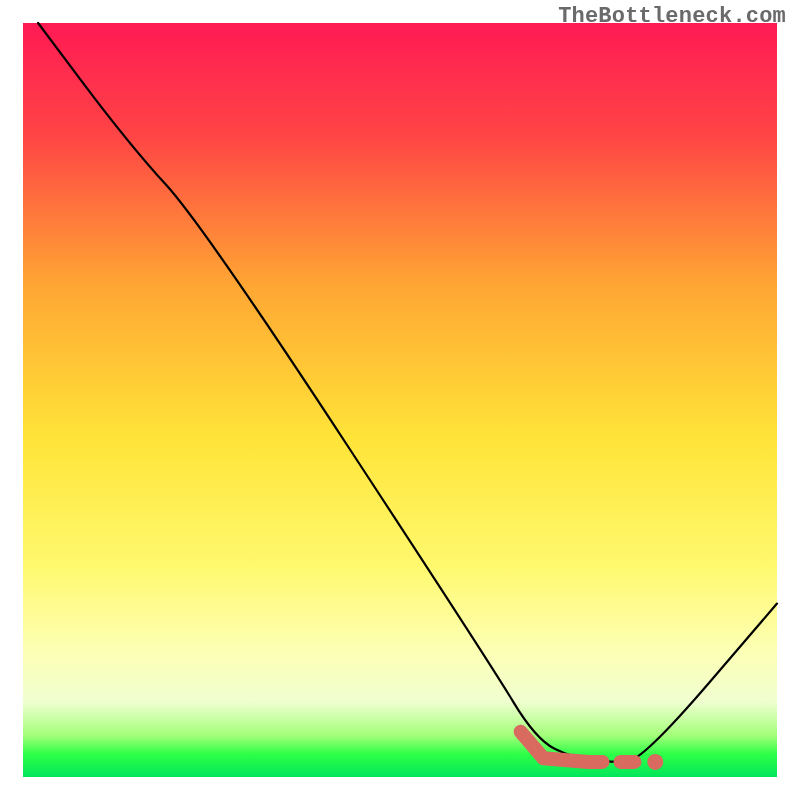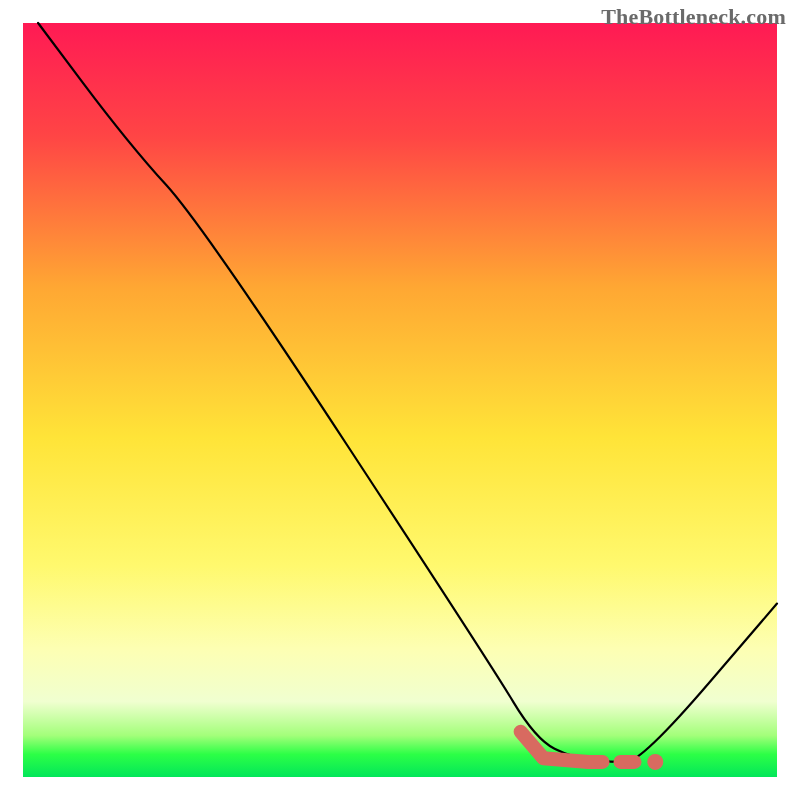--- a/index.html
+++ b/index.html
@@ -12,21 +12,21 @@
   .canvas {
     position: relative;
     width: 800px;
     height: 800px;
     background: #ffffff;
   }
   .watermark {
     position: absolute;
     top: 4px;
     right: 14px;
-    font-family: Liberation Serif, serif;
+    font-family: Liberation Mono, monospace;
     font-size: 22px;
     font-weight: 600;
     color: #6a6a6a;
     letter-spacing: 0.2px;
     margin-left: 8px;
   }
   svg {
     position: absolute;
     left: 0;
     top: 0;

